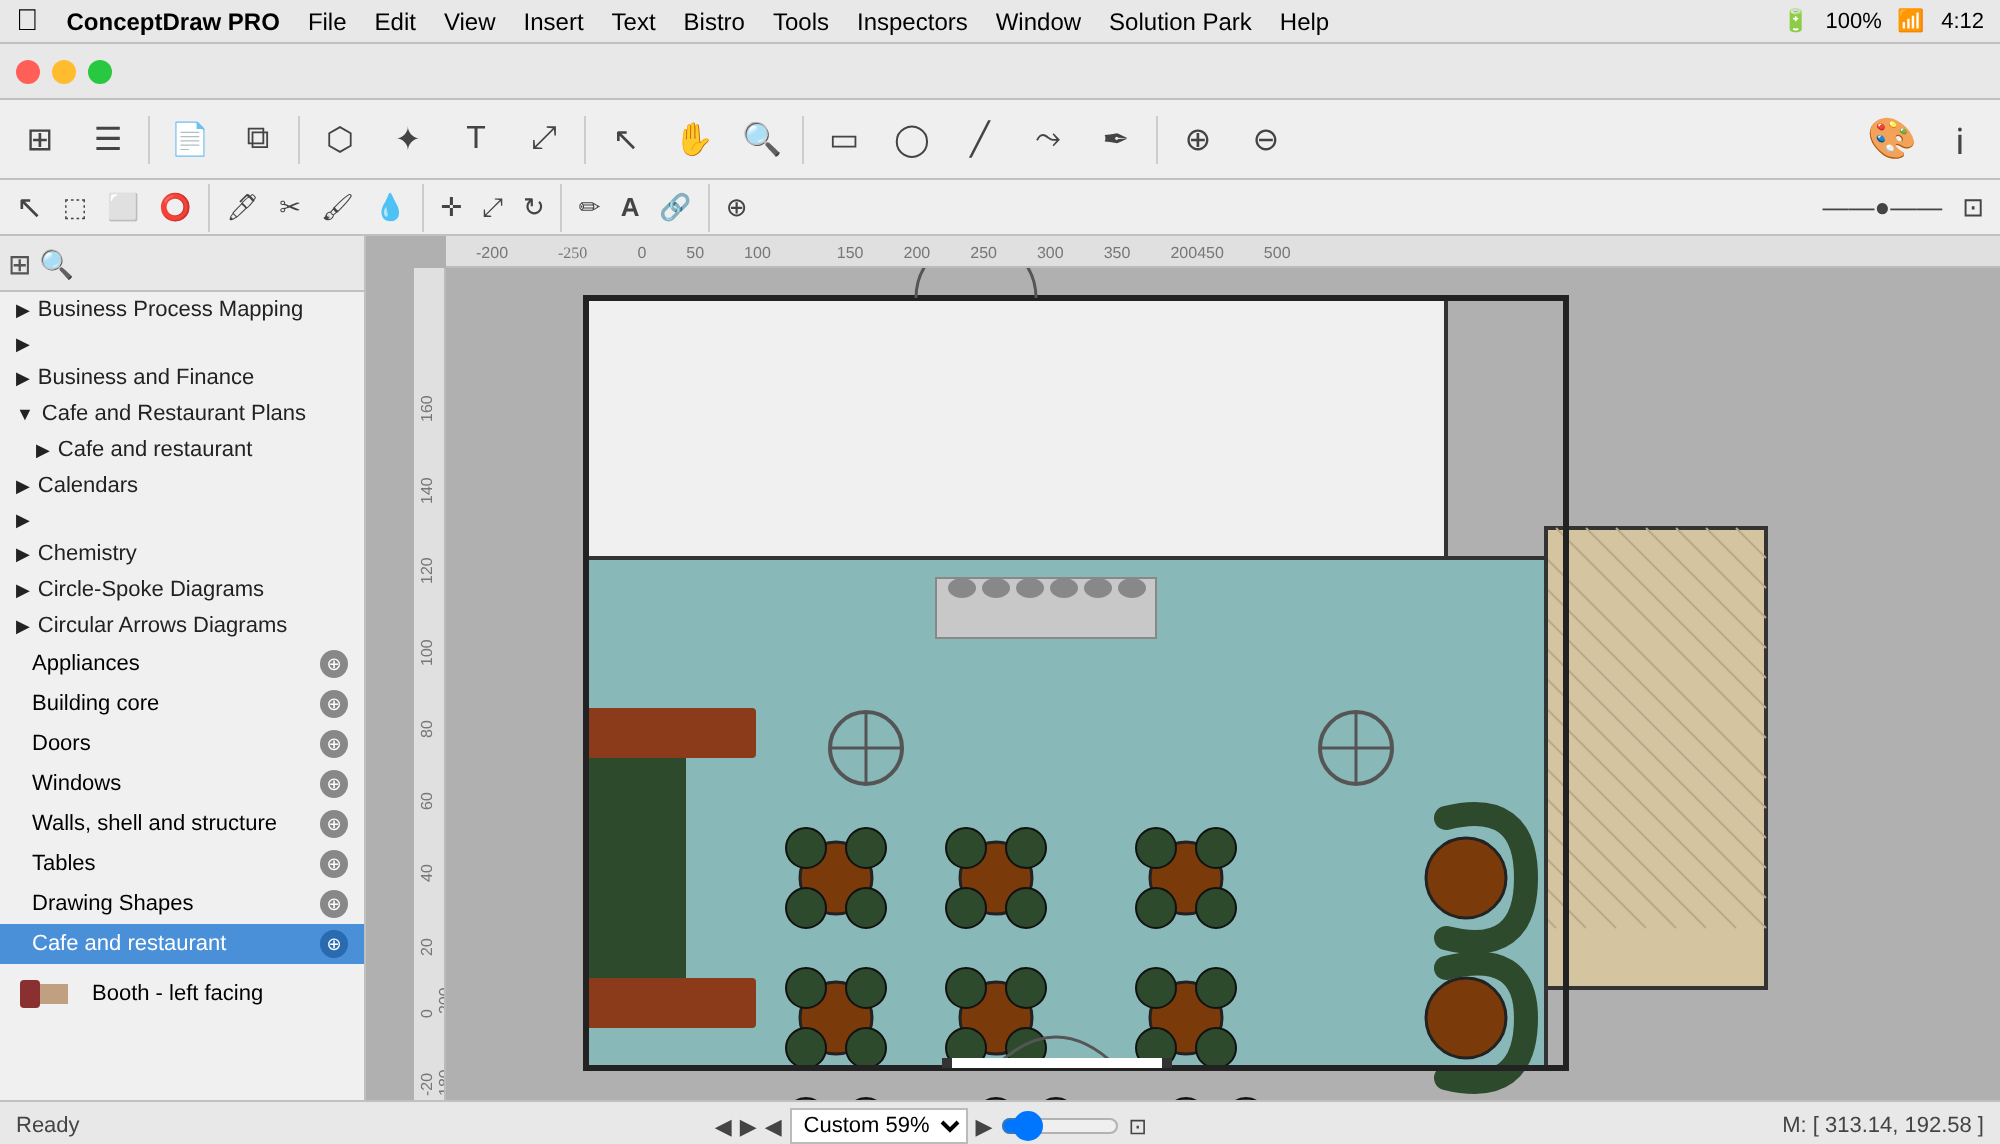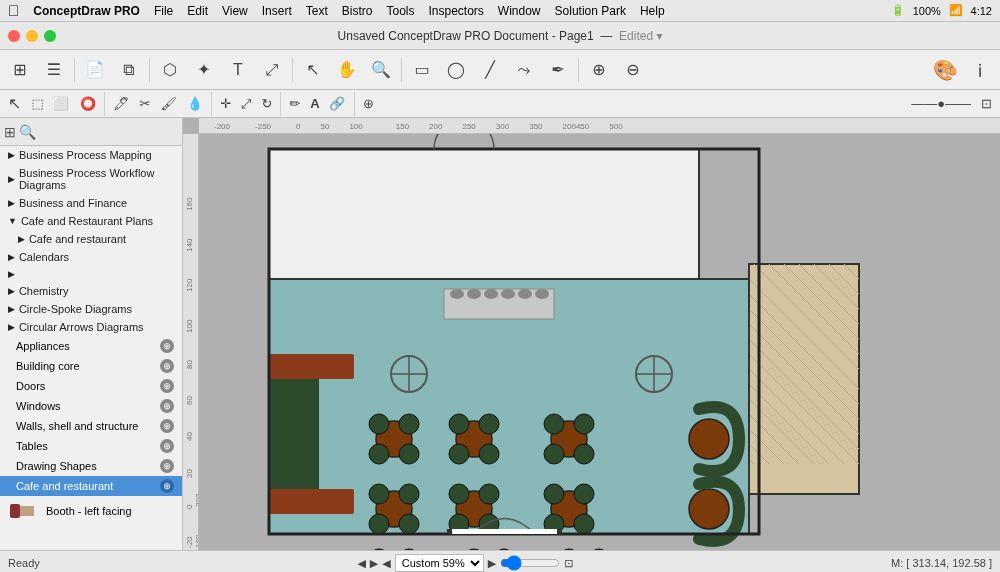--- a/index.html
+++ b/index.html
@@ -175,20 +175,21 @@
     }
 
     
     #canvas-area {
       flex: 1;
       display: flex;
       flex-direction: column;
       background: #b0b0b0;
       overflow: hidden;
       position: relative;
+      padding-left: 24px;
     }
 
     #ruler-h {
       height: 16px;
       background: #e0e0e0;
       border-bottom: 1px solid #bbb;
       display: flex;
       align-items: flex-end;
       padding-left: 16px;
       font-size: 9px;
@@ -268,26 +269,20 @@
     <span>4:12</span>
   </div>
 </div>
 
 <div id="titlebar">
   <div class="traffic-lights">
     <div class="traffic-light red"></div>
     <div class="traffic-light yellow"></div>
     <div class="traffic-light green"></div>
   </div>
-  <span class="title">
-    <span>Unsaved ConceptDraw PRO Document - Page1</span>
-    &nbsp;—&nbsp;
-    <span style="color:#888;">Edited</span>
-    <span style="color:#888;">▾</span>
-  </span>
 </div>
 
 <div id="toolbar">
 
   <div class="toolbar-btn">⊞</div>
   <div class="toolbar-btn">☰</div>
   <div class="toolbar-sep"></div>
   <div class="toolbar-btn">📄</div>
   <div class="toolbar-btn">⧉</div>
   <div class="toolbar-sep"></div>
@@ -349,21 +344,20 @@
     </div>
 
     <div id="left-panel-content">
 
       <div class="tree-item">
         <span class="arrow">▶</span>
         <span>Business Process Mapping</span>
       </div>
       <div class="tree-item">
         <span class="arrow">▶</span>
-        <span>Business Process Workflow Diagrams</span>
       </div>
       <div class="tree-item">
         <span class="arrow">▶</span>
         <span>Business and Finance</span>
       </div>
       <div class="tree-item">
         <span class="arrow">▼</span>
         <span>Cafe and Restaurant Plans</span>
       </div>
       <div class="tree-item indent">
@@ -435,21 +429,21 @@
 
     </div>
   </div>
 
   <div id="canvas-area">
     <div id="canvas-wrapper">
 
       <div id="ruler-h" style="position:absolute;top:0;left:16px;right:0;height:16px;background:#e0e0e0;border-bottom:1px solid #bbb;overflow:hidden;display:flex;align-items:flex-end;">
         <div style="display:flex;position:absolute;left:0;bottom:2px;font-size:8px;color:#777;">
           <span style="margin-left:15px;">-200</span>
-          <span style="margin-left:25px;">-250</span>
+          <span style="margin-left:25px;font-family:Liberation Serif, serif;">-250</span>
           <span style="margin-left:25px;">0</span>
           <span style="margin-left:20px;">50</span>
           <span style="margin-left:20px;">100</span>
           <span style="margin-left:33px;">150</span>
           <span style="margin-left:20px;">200</span>
           <span style="margin-left:20px;">250</span>
           <span style="margin-left:20px;">300</span>
           <span style="margin-left:20px;">350</span>
           <span style="margin-left:20px;">200</span>
           <span style="">450</span>

